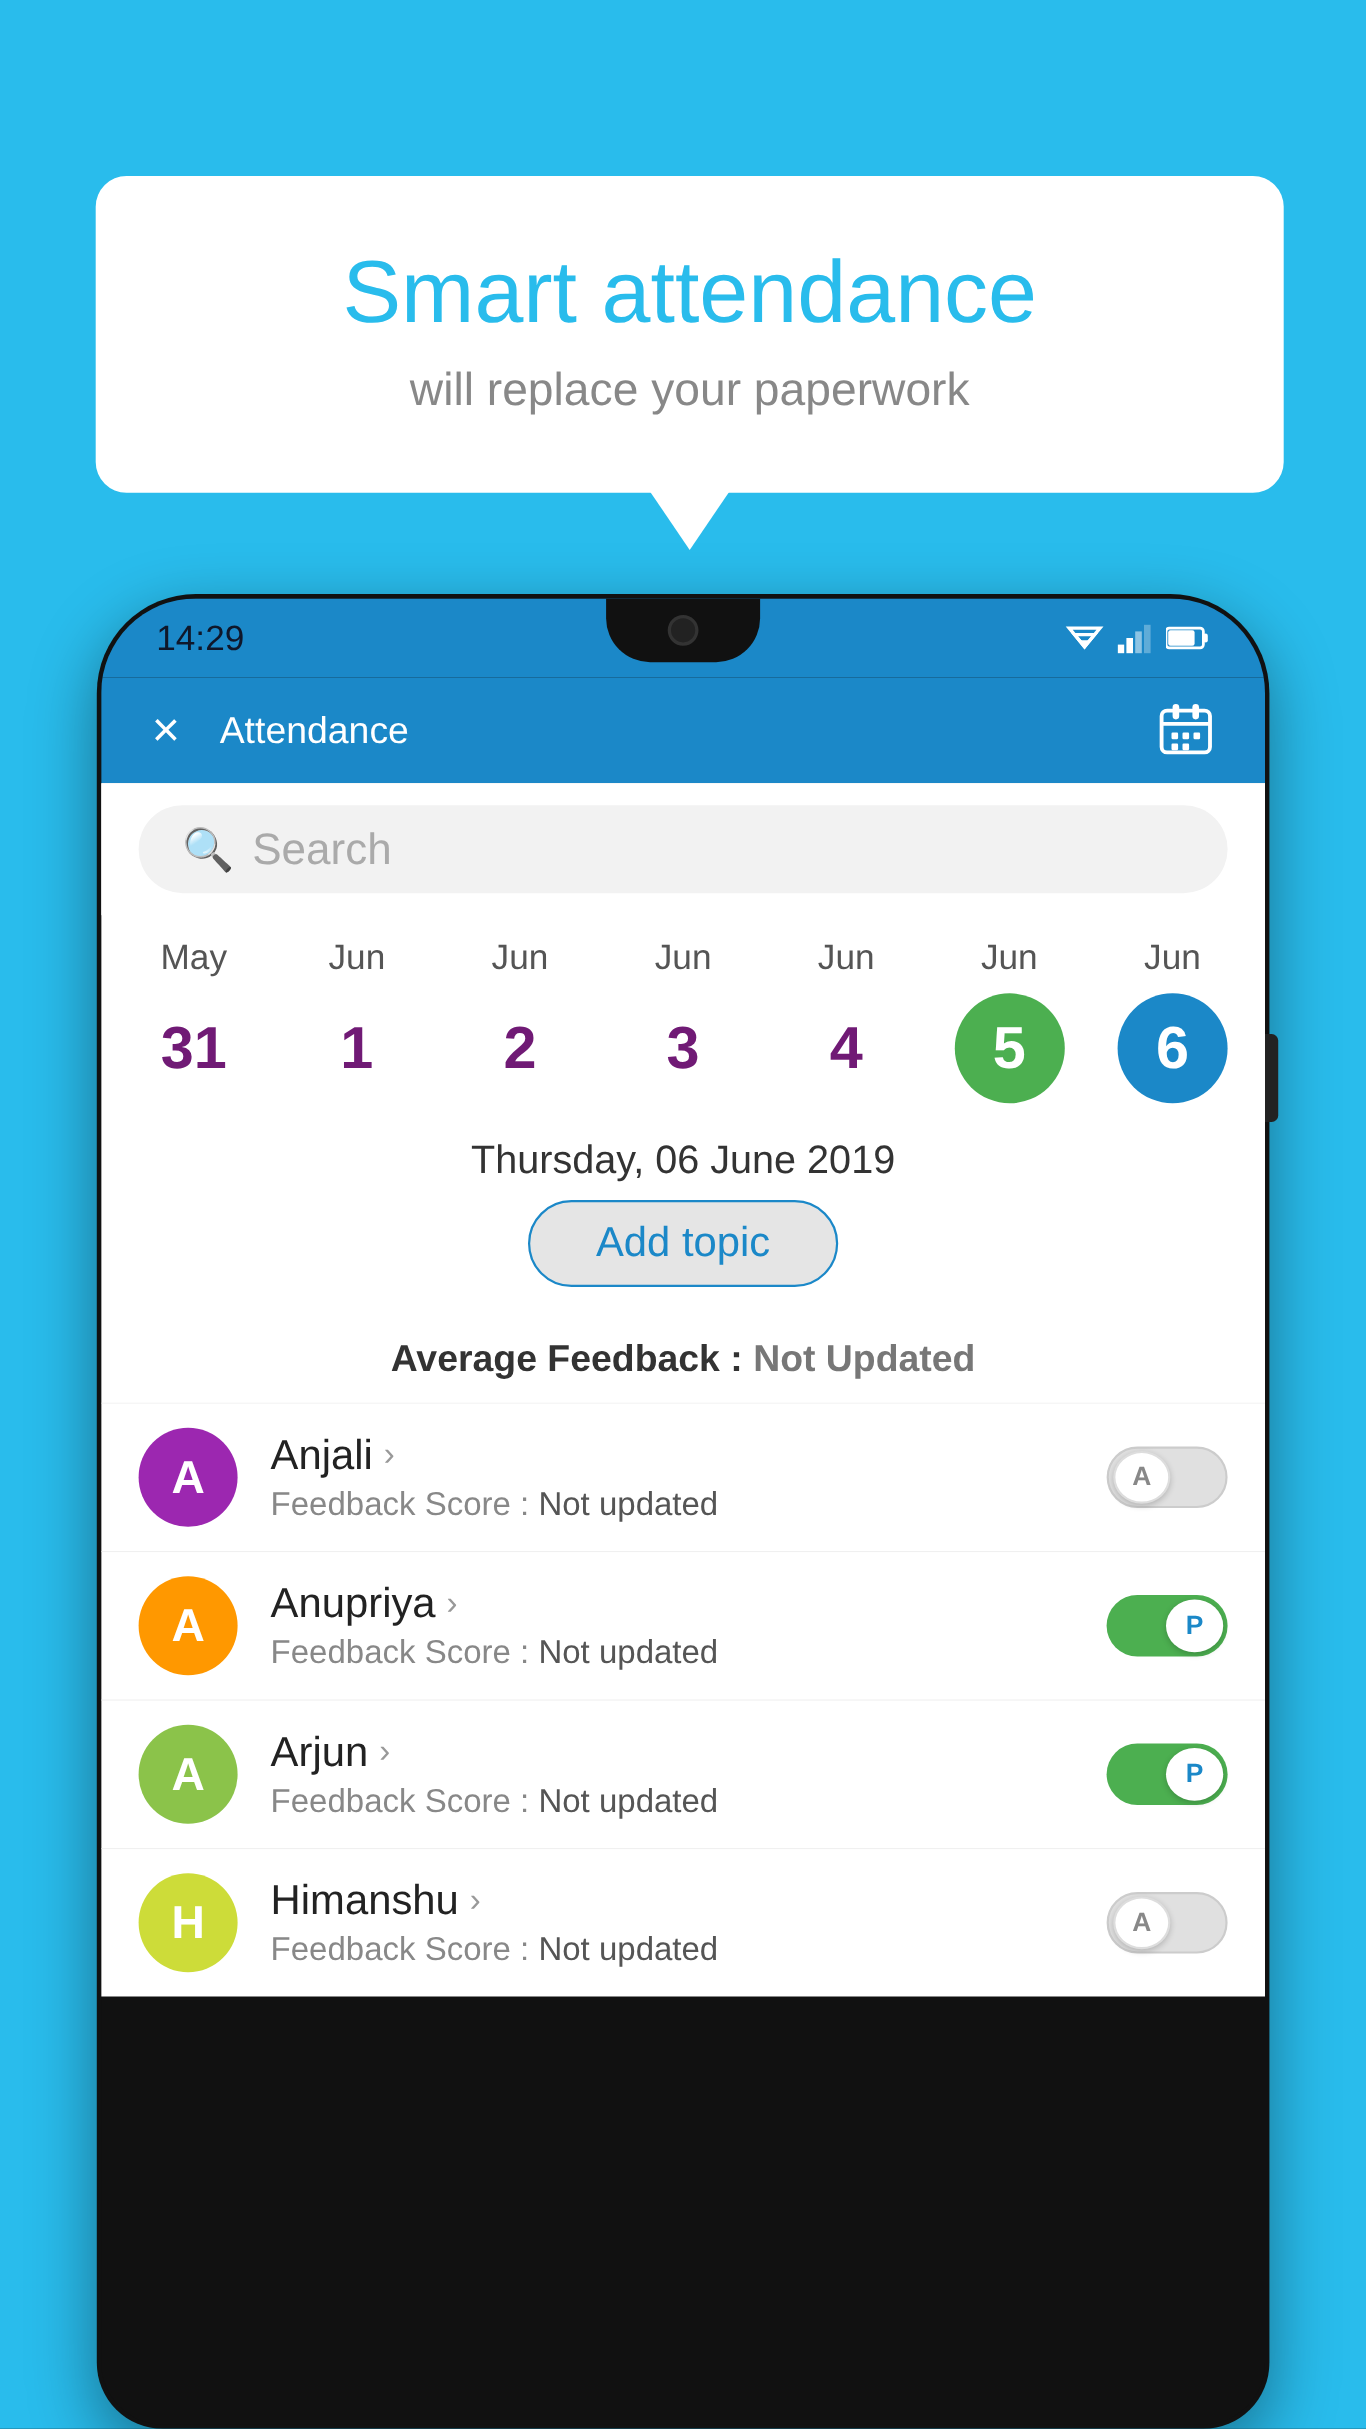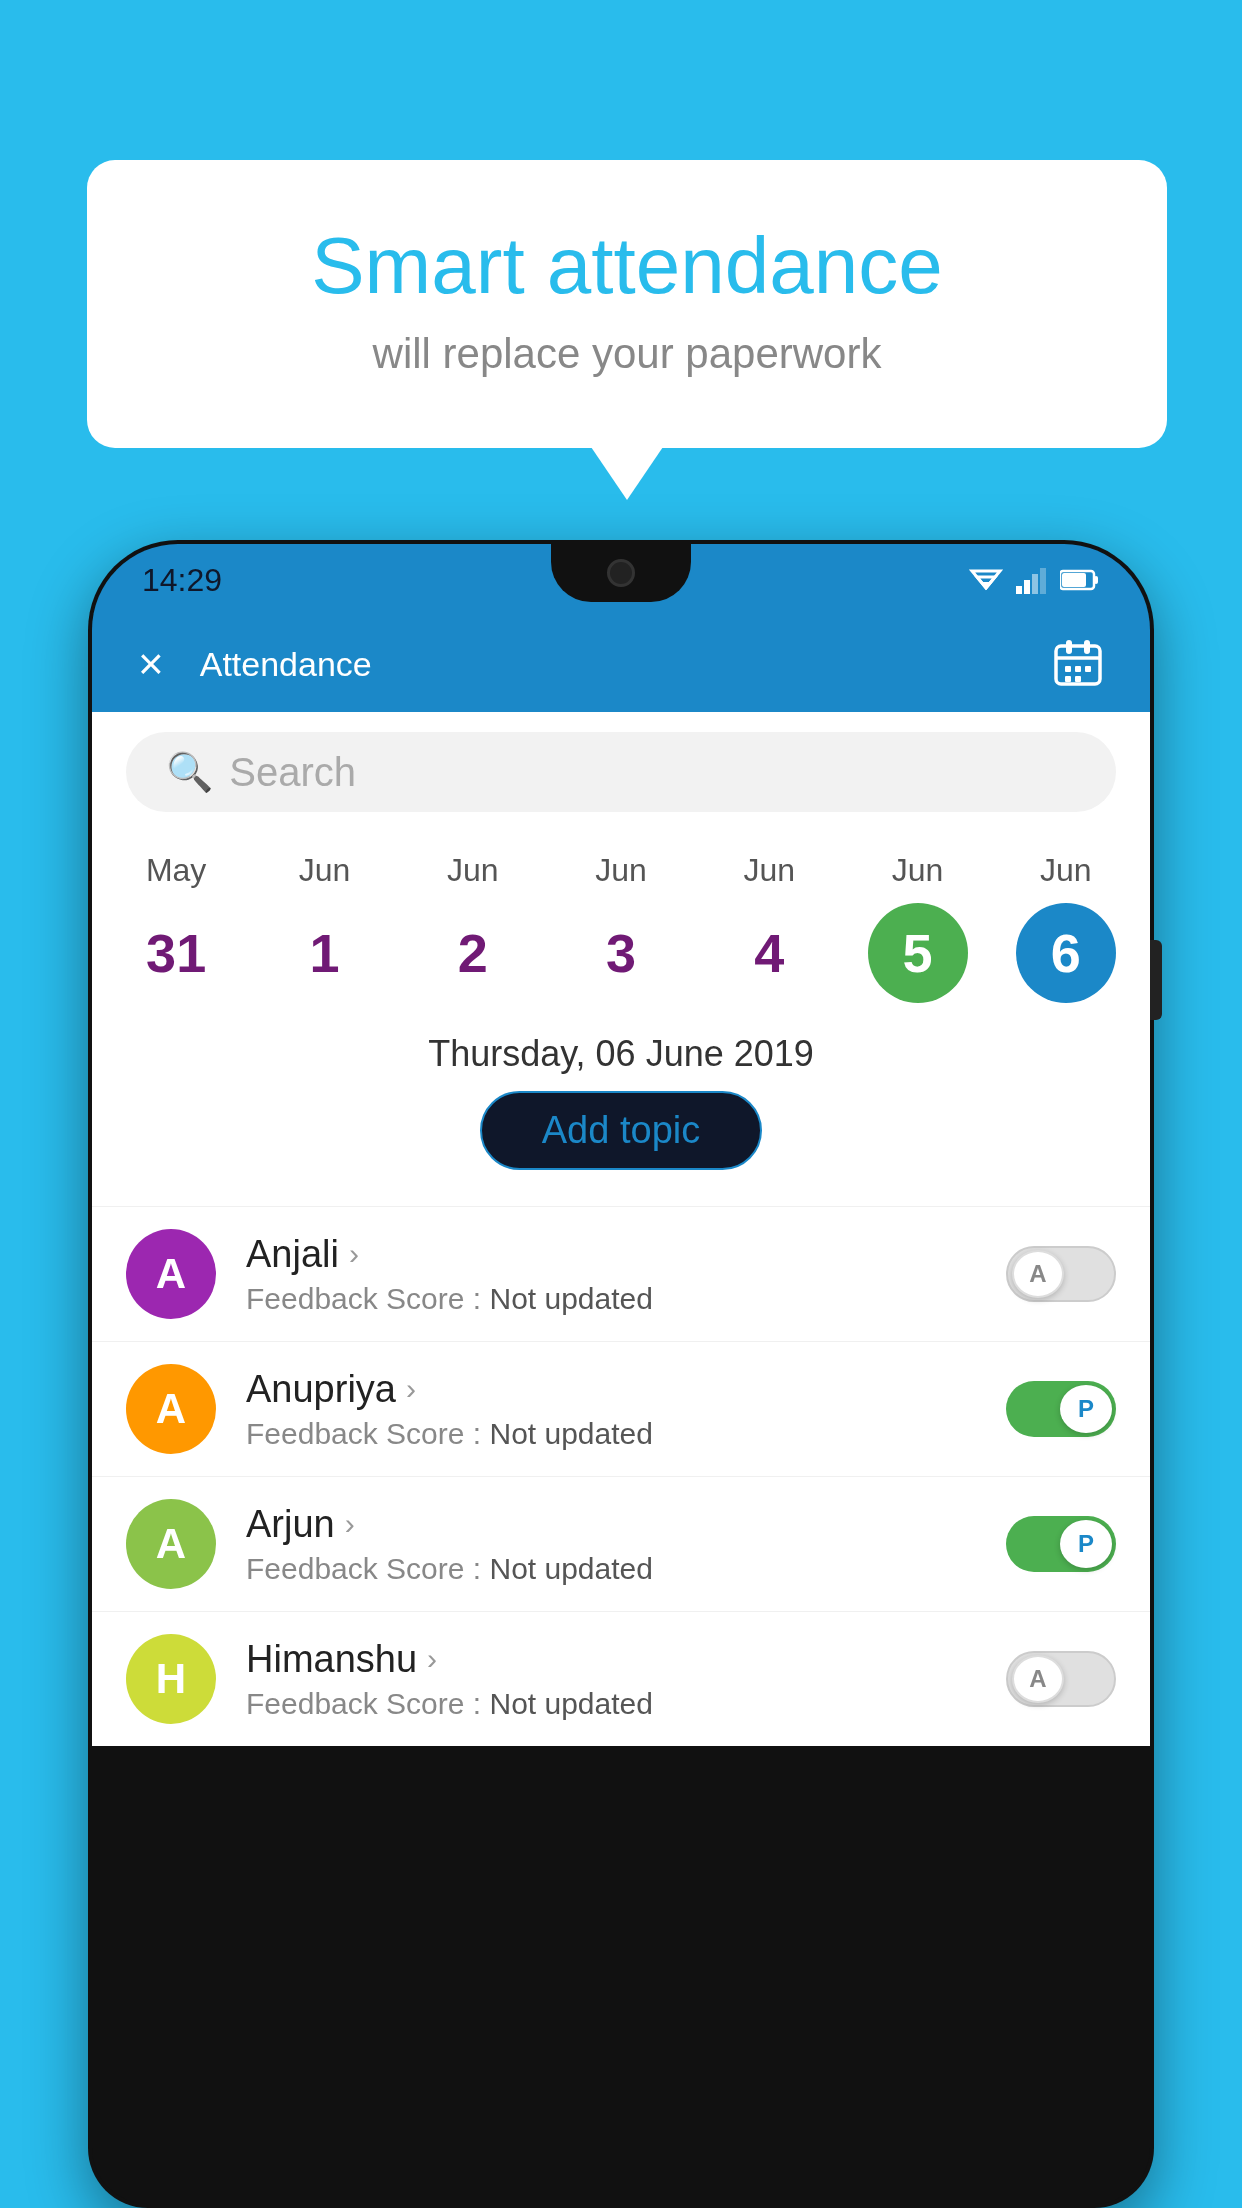--- a/index.html
+++ b/index.html
@@ -241,21 +241,21 @@
       font-weight: 400;
     }
 
     
     .add-topic-btn {
       margin: 0 auto 20px;
       display: block;
       border: 2px solid #1B88C8;
       border-radius: 40px;
       padding: 16px 60px;
-      background: #0f172a;
+      background: #e5e5e5;
       color: #1B88C8;
       font-size: 38px;
       cursor: pointer;
     }
 
     
     .avg-feedback {
       text-align: center;
       font-size: 34px;
       color: #777;
@@ -481,20 +481,21 @@
             <span class="cal-date selected-blue">6</span>
           </div>
         </div>
 
       <div class="date-label">Thursday, 06 June 2019</div>
 
       <div style="text-align:center; padding-bottom: 16px;">
         <button class="add-topic-btn">Add topic</button>
       </div>
 
+      <div class="avg-feedback"><span>Average Feedback : </span><strong>Not Updated</strong></div>
 
       <div class="student-list" id="student-list">
           <div class="student-row">
             <div class="avatar" style="background: rgb(156, 39, 176);">A</div>
             <div class="student-info">
               <div class="student-name">Anjali <span class="chevron">›</span></div>
               <div class="student-feedback">Feedback Score : <span> Not updated</span></div>
             </div>
             <div class="toggle-wrap">
               <div class="toggle toggle-off">

